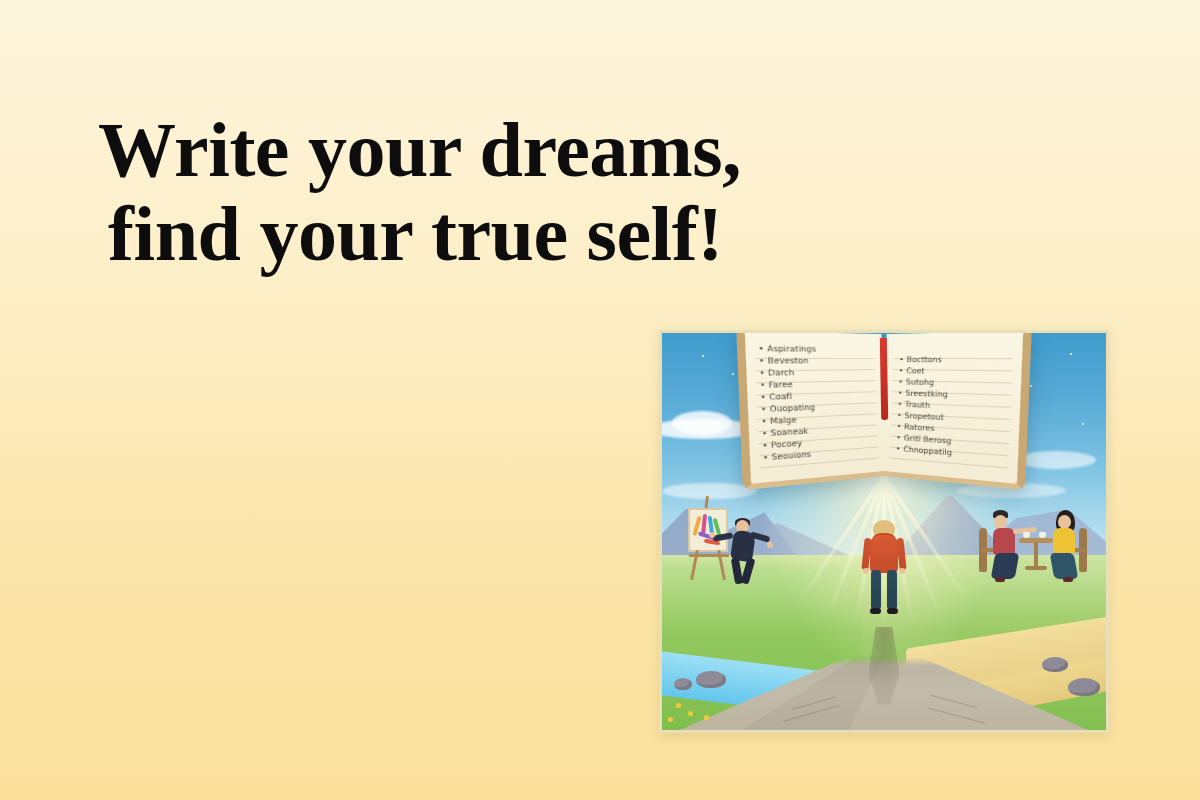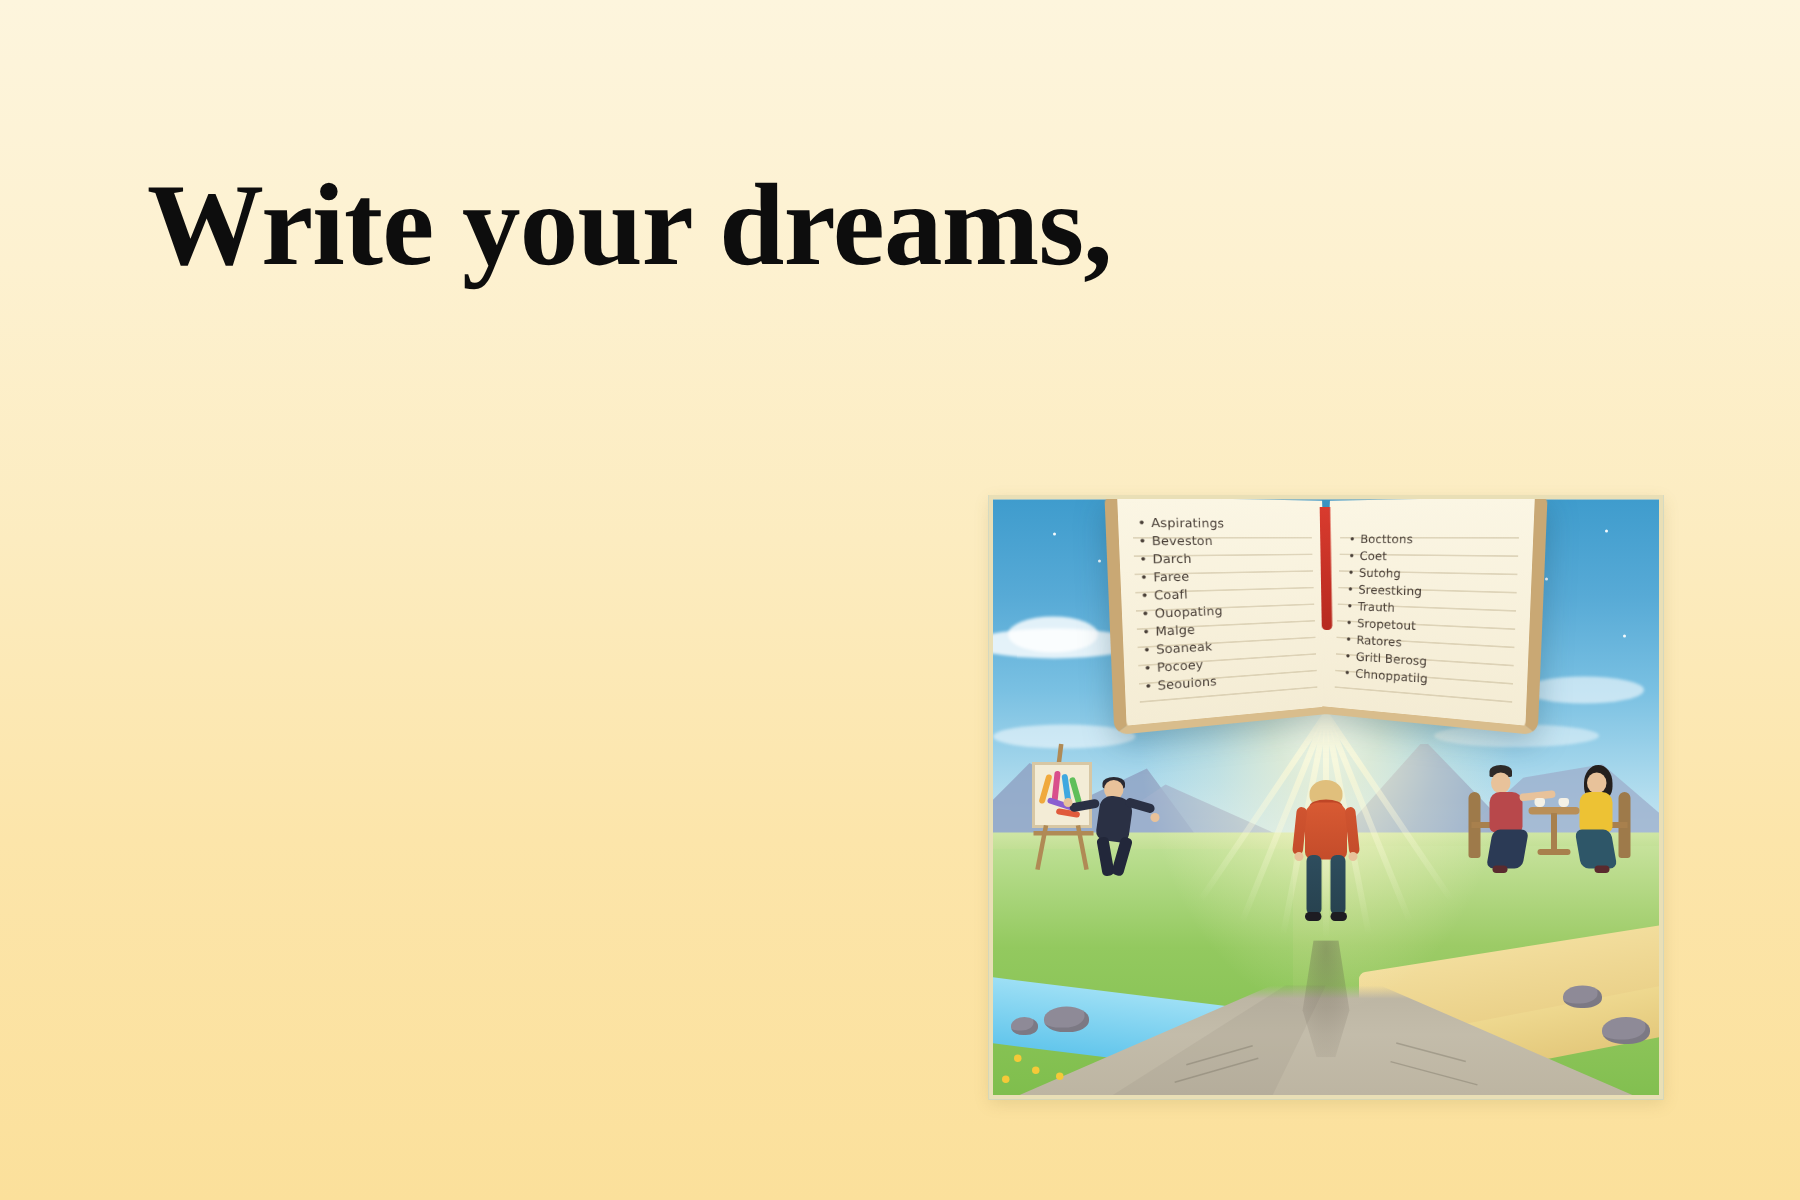--- a/index.html
+++ b/index.html
@@ -481,20 +481,21 @@
   .cup {
     position: absolute; top: 24px;
     width: 7px; height: 6px; background:#f4f1e6; border-radius: 2px 2px 3px 3px;
   }
 </style>
 </head>
 <body>
 
 <div class="headline">
   <span class="line line-1">Write your dreams,</span>
+  <span class="line line-2">find your true self!</span>
 </div>
 
 <div class="illustration">
   <div class="scene">
 
     <div class="sky">
       <div class="cloud c1"></div>
       <div class="cloud c2"></div>
       <div class="cloud c3"></div>
       <div class="cloud c4"></div>

